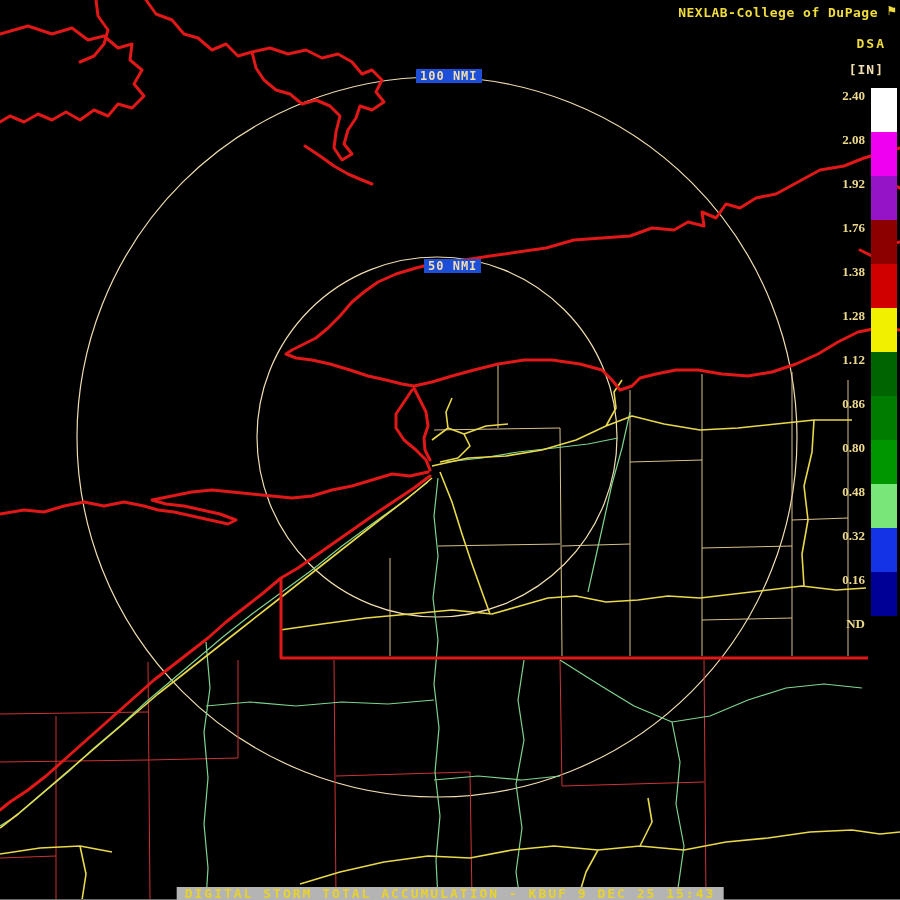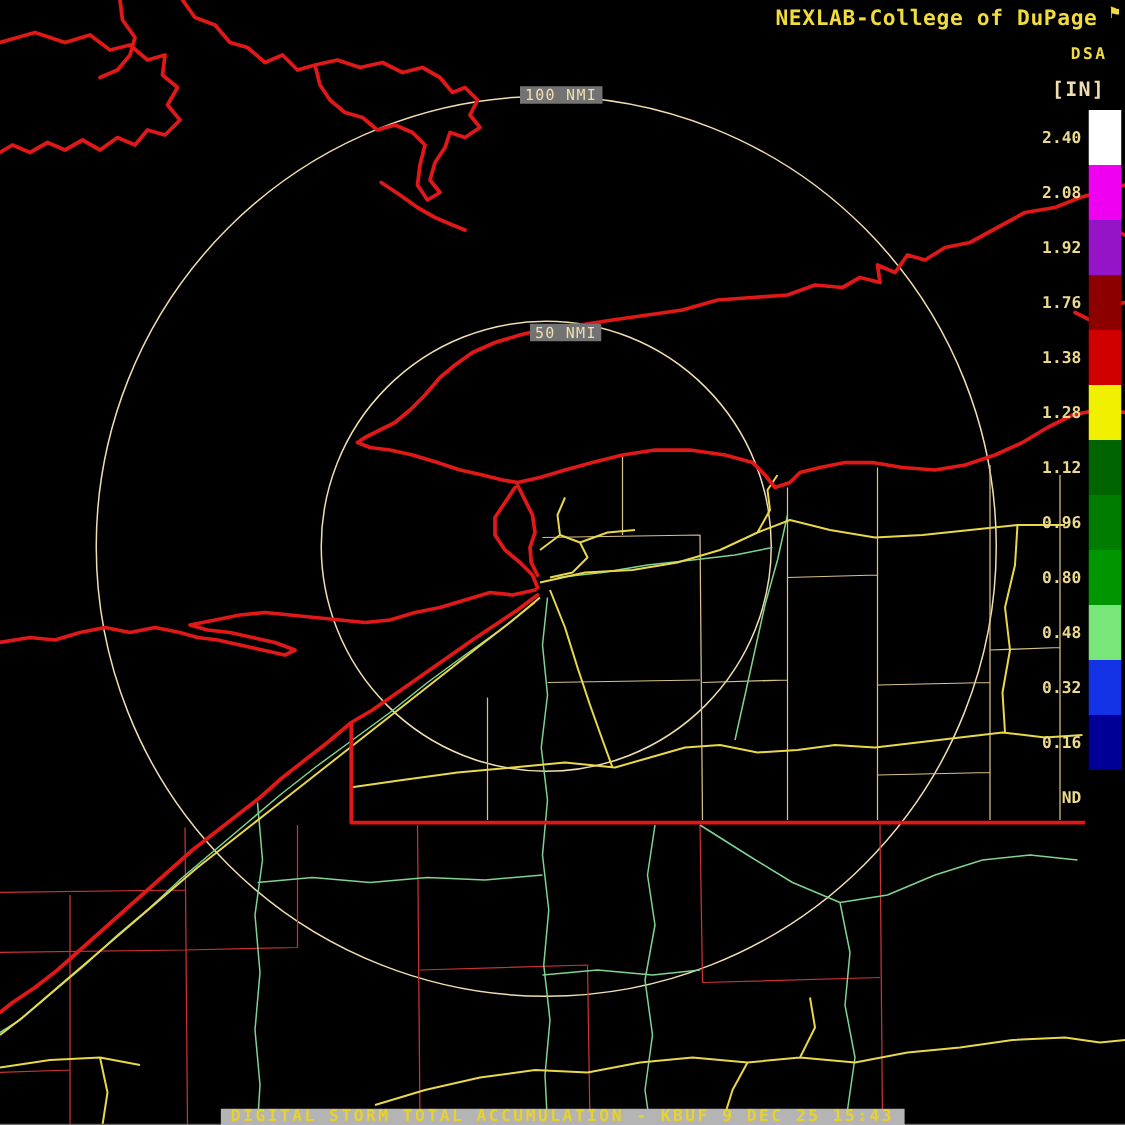--- a/index.html
+++ b/index.html
@@ -11,29 +11,29 @@
     --cblabel:#ecd98c; --footer-bg:#b4b4b4; --footer-fg:#e8d22c;
   }
   svg.map{position:absolute;left:0;top:0;}
   .shore{stroke:var(--shore);stroke-width:3;fill:none;stroke-linejoin:round;stroke-linecap:round;}
   .border{stroke:var(--shore);stroke-width:3;fill:none;stroke-linejoin:round;}
   .hw{stroke:var(--hw);stroke-width:1.6;fill:none;stroke-linejoin:round;}
   .road{stroke:var(--road);stroke-width:1.2;fill:none;stroke-linejoin:round;}
   .ctyny{stroke:var(--ctyny);stroke-width:1;fill:none;}
   .ctypa{stroke:var(--ctypa);stroke-width:1;fill:none;}
   .ring{stroke:var(--ring);stroke-width:1.2;fill:none;}
-  .ringlabel{position:absolute;background:#737373;color:var(--ring);
-    font-size:12px;font-weight:normal;letter-spacing:1px;padding:0 4px;line-height:14px;}
+  .ringlabel{position:absolute;background:#1d4ed8;color:var(--ring);
+    font-size:12px;font-weight:bold;letter-spacing:1px;padding:0 4px;line-height:14px;}
   .hdr{position:absolute;color:var(--accent);font-weight:bold;}
-  #attribution{top:5px;right:22px;font-size:17px;letter-spacing:0.5px;}
+  #attribution{top:5px;right:22px;font-size:13px;letter-spacing:0.5px;}
   #logo{position:absolute;top:3px;right:4px;color:var(--accent);font-size:14px;line-height:14px;}
   #product{top:36px;right:14px;font-size:13px;letter-spacing:2px;}
-  #units{top:62px;right:16px;font-size:16px;letter-spacing:1px;color:var(--ring);}
+  #units{top:62px;right:16px;font-size:13px;letter-spacing:1px;color:var(--ring);}
   #colorbar{position:absolute;top:88px;right:3px;}
-  .cb-row{display:flex;align-items:center;height:44px;}
+  .cb-row{display:flex;height:44px;font-family:Liberation Serif, serif;}
   .cb-label{width:42px;text-align:right;margin-right:6px;color:var(--cblabel);
     font-size:13px;font-weight:bold;}
   .cb-swatch{width:26px;height:44px;display:inline-block;}
   #footer{position:absolute;bottom:0;left:50%;transform:translateX(-50%);
     background:var(--footer-bg);color:var(--footer-fg);font-size:13px;font-weight:bold;
     letter-spacing:2px;line-height:13px;padding:0 8px;white-space:nowrap;text-align:center;}
   #bottomline{position:absolute;bottom:0;left:0;width:900px;height:1px;background:#6a6a6a;}
 </style>
 </head>
 <body>
@@ -136,21 +136,21 @@
     </div>
     <div class="cb-row">
       <span class="cb-label">1.28</span>
       <span class="cb-swatch" style="background: rgb(240, 240, 0);"></span>
     </div>
     <div class="cb-row">
       <span class="cb-label">1.12</span>
       <span class="cb-swatch" style="background: rgb(0, 100, 0);"></span>
     </div>
     <div class="cb-row">
-      <span class="cb-label">0.96</span>
+      <span class="cb-label">0.86</span>
       <span class="cb-swatch" style="background: rgb(0, 125, 0);"></span>
     </div>
     <div class="cb-row">
       <span class="cb-label">0.80</span>
       <span class="cb-swatch" style="background: rgb(0, 150, 0);"></span>
     </div>
     <div class="cb-row">
       <span class="cb-label">0.48</span>
       <span class="cb-swatch" style="background: rgb(120, 230, 120);"></span>
     </div>

